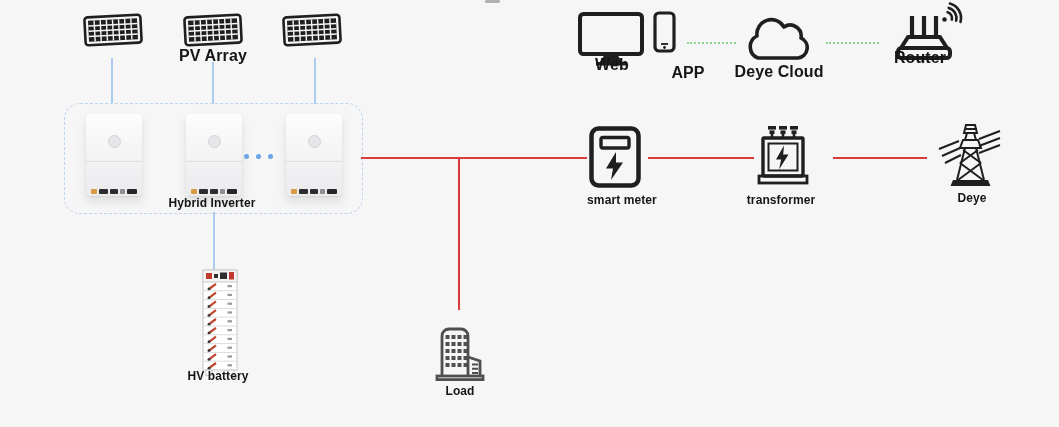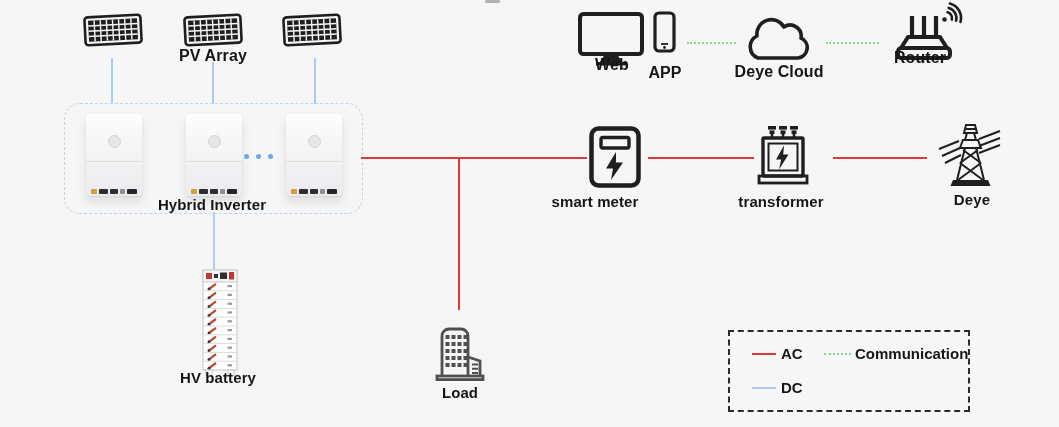--- a/index.html
+++ b/index.html
@@ -8,21 +8,21 @@
     background:var(--background,#f6f6f6);
     font-family:"Liberation Sans",sans-serif;
     overflow:hidden;
   }
   .icon{position:absolute;color:var(--icon,#1f1f1f);}
   .lbl{
     position:absolute;transform:translateX(-50%);
     font-weight:700;font-size:16px;color:#161616;
     white-space:nowrap;letter-spacing:.1px;
   }
-  .lbl.md{font-size:15px;}
+  .lbl.md{font-size:12px;}
   .line{position:absolute;}
   .ac{background:var(--ac,#d93a3a);}
   .dc{background:var(--dc,#abcbf1);}
   .comm{border-top:2px dotted var(--communication,#8ad690);height:0 !important;background:none;}
   .hybrid-box{
     position:absolute;left:64px;top:103px;width:297px;height:109px;
     border:1.5px dashed var(--hybrid_box_dash,#bfd5ee);border-radius:16px;
   }
   .inverter{
     position:absolute;top:114px;width:56px;height:82px;
@@ -225,21 +225,21 @@
     <polygon points="27,42 39,42 44,50 22,50" fill="currentColor"></polygon>
     <rect x="18" y="50" width="30" height="3.5" fill="currentColor"></rect>
   </svg>
   <div class="lbl" style="left:612px;top:56px">Web</div>
 
   <svg class="icon" style="left:653px;top:11px" width="23" height="42" viewBox="0 0 23 42">
     <rect x="2" y="2" width="19" height="38" rx="4" fill="none" stroke="currentColor" stroke-width="3.2"></rect>
     <line x1="8" y1="33" x2="15" y2="33" stroke="currentColor" stroke-width="1.8"></line>
     <circle cx="11.5" cy="36.5" r="1.4" fill="currentColor"></circle>
   </svg>
-  <div class="lbl" style="left:665px;top:64px">APP</div>
+  <div class="lbl" style="left:688px;top:64px">APP</div>
 
   <div class="line comm" style="left:687px;top:42px;width:49px"></div>
 
   <svg class="icon" style="left:741px;top:12px" width="74" height="56" viewBox="0 0 74 56">
     <path d="M17 46 A12 12 0 0 1 16 24 A14.5 14.5 0 0 1 43 15 A11 11 0 0 1 60 26 A10.5 10.5 0 0 1 57 46 Z" fill="none" stroke="currentColor" stroke-width="3.6" stroke-linejoin="round"></path>
   </svg>
   <div class="lbl" style="left:779px;top:63px">Deye Cloud</div>
 
   <div class="line comm" style="left:826px;top:42px;width:53px"></div>
 
@@ -256,21 +256,21 @@
     </g>
     <circle cx="60.5" cy="19.5" r="2.3" fill="currentColor"></circle>
   </svg>
   <div class="lbl" style="left:920px;top:49px">Router</div>
 
   <svg class="icon" style="left:589px;top:126px" width="52" height="62" viewBox="0 0 52 62">
     <rect x="2.5" y="2.5" width="47" height="57" rx="7" fill="none" stroke="currentColor" stroke-width="4.5"></rect>
     <rect x="12" y="11.5" width="28" height="10.5" rx="2" fill="none" stroke="currentColor" stroke-width="3.4"></rect>
     <polygon points="27,26 17,42.5 24,42.5 22,54 34,36.5 27,36.5" fill="currentColor"></polygon>
   </svg>
-  <div class="lbl md" style="left:595px;top:193px">smart meter</div>
+  <div class="lbl md" style="left:622px;top:193px">smart meter</div>
 
   <svg class="icon" style="left:755px;top:124px" width="56" height="62" viewBox="0 0 56 62">
     <g fill="currentColor">
       <rect x="13" y="2" width="8" height="3.6"></rect>
         <rect x="14.5" y="6.4" width="5" height="3.6"></rect>
         <rect x="15.7" y="10" width="2.6" height="4"></rect>
       <rect x="24" y="2" width="8" height="3.6"></rect>
         <rect x="25.5" y="6.4" width="5" height="3.6"></rect>
         <rect x="26.7" y="10" width="2.6" height="4"></rect>
       <rect x="35" y="2" width="8" height="3.6"></rect>
@@ -292,22 +292,14 @@
       <path d="M28 11 h11"></path>
       <path d="M29 15 l-2 7 M36 15 l2 7"></path>
       <path d="M25 22 h15 l3 8 h-21 Z"></path>
       <path d="M27 30 L19 62 M38 30 L46 62"></path>
       <path d="M25 32 L43 45 M40 32 L22 45 M22 45 L45 62 M43 45 L20 62"></path>
     </g>
     <path d="M15 62 h35 l2.5 6 h-40 Z" fill="currentColor"></path>
   </svg>
   <div class="lbl md" style="left:972px;top:191px">Deye</div>
 
-  <div class="legend">
-    <div class="line ac" style="left:22px;top:21px;width:24px;height:2px"></div>
-    <div class="legend-lbl" style="left:51px;top:13px">AC</div>
-    <div class="line comm" style="left:94px;top:21px;width:27px"></div>
-    <div class="legend-lbl" style="left:125px;top:13px">Communication</div>
-    <div class="line dc" style="left:22px;top:55px;width:24px;height:2px"></div>
-    <div class="legend-lbl" style="left:51px;top:47px">DC</div>
-  </div>
 
 </div>
 
 </body></html>

